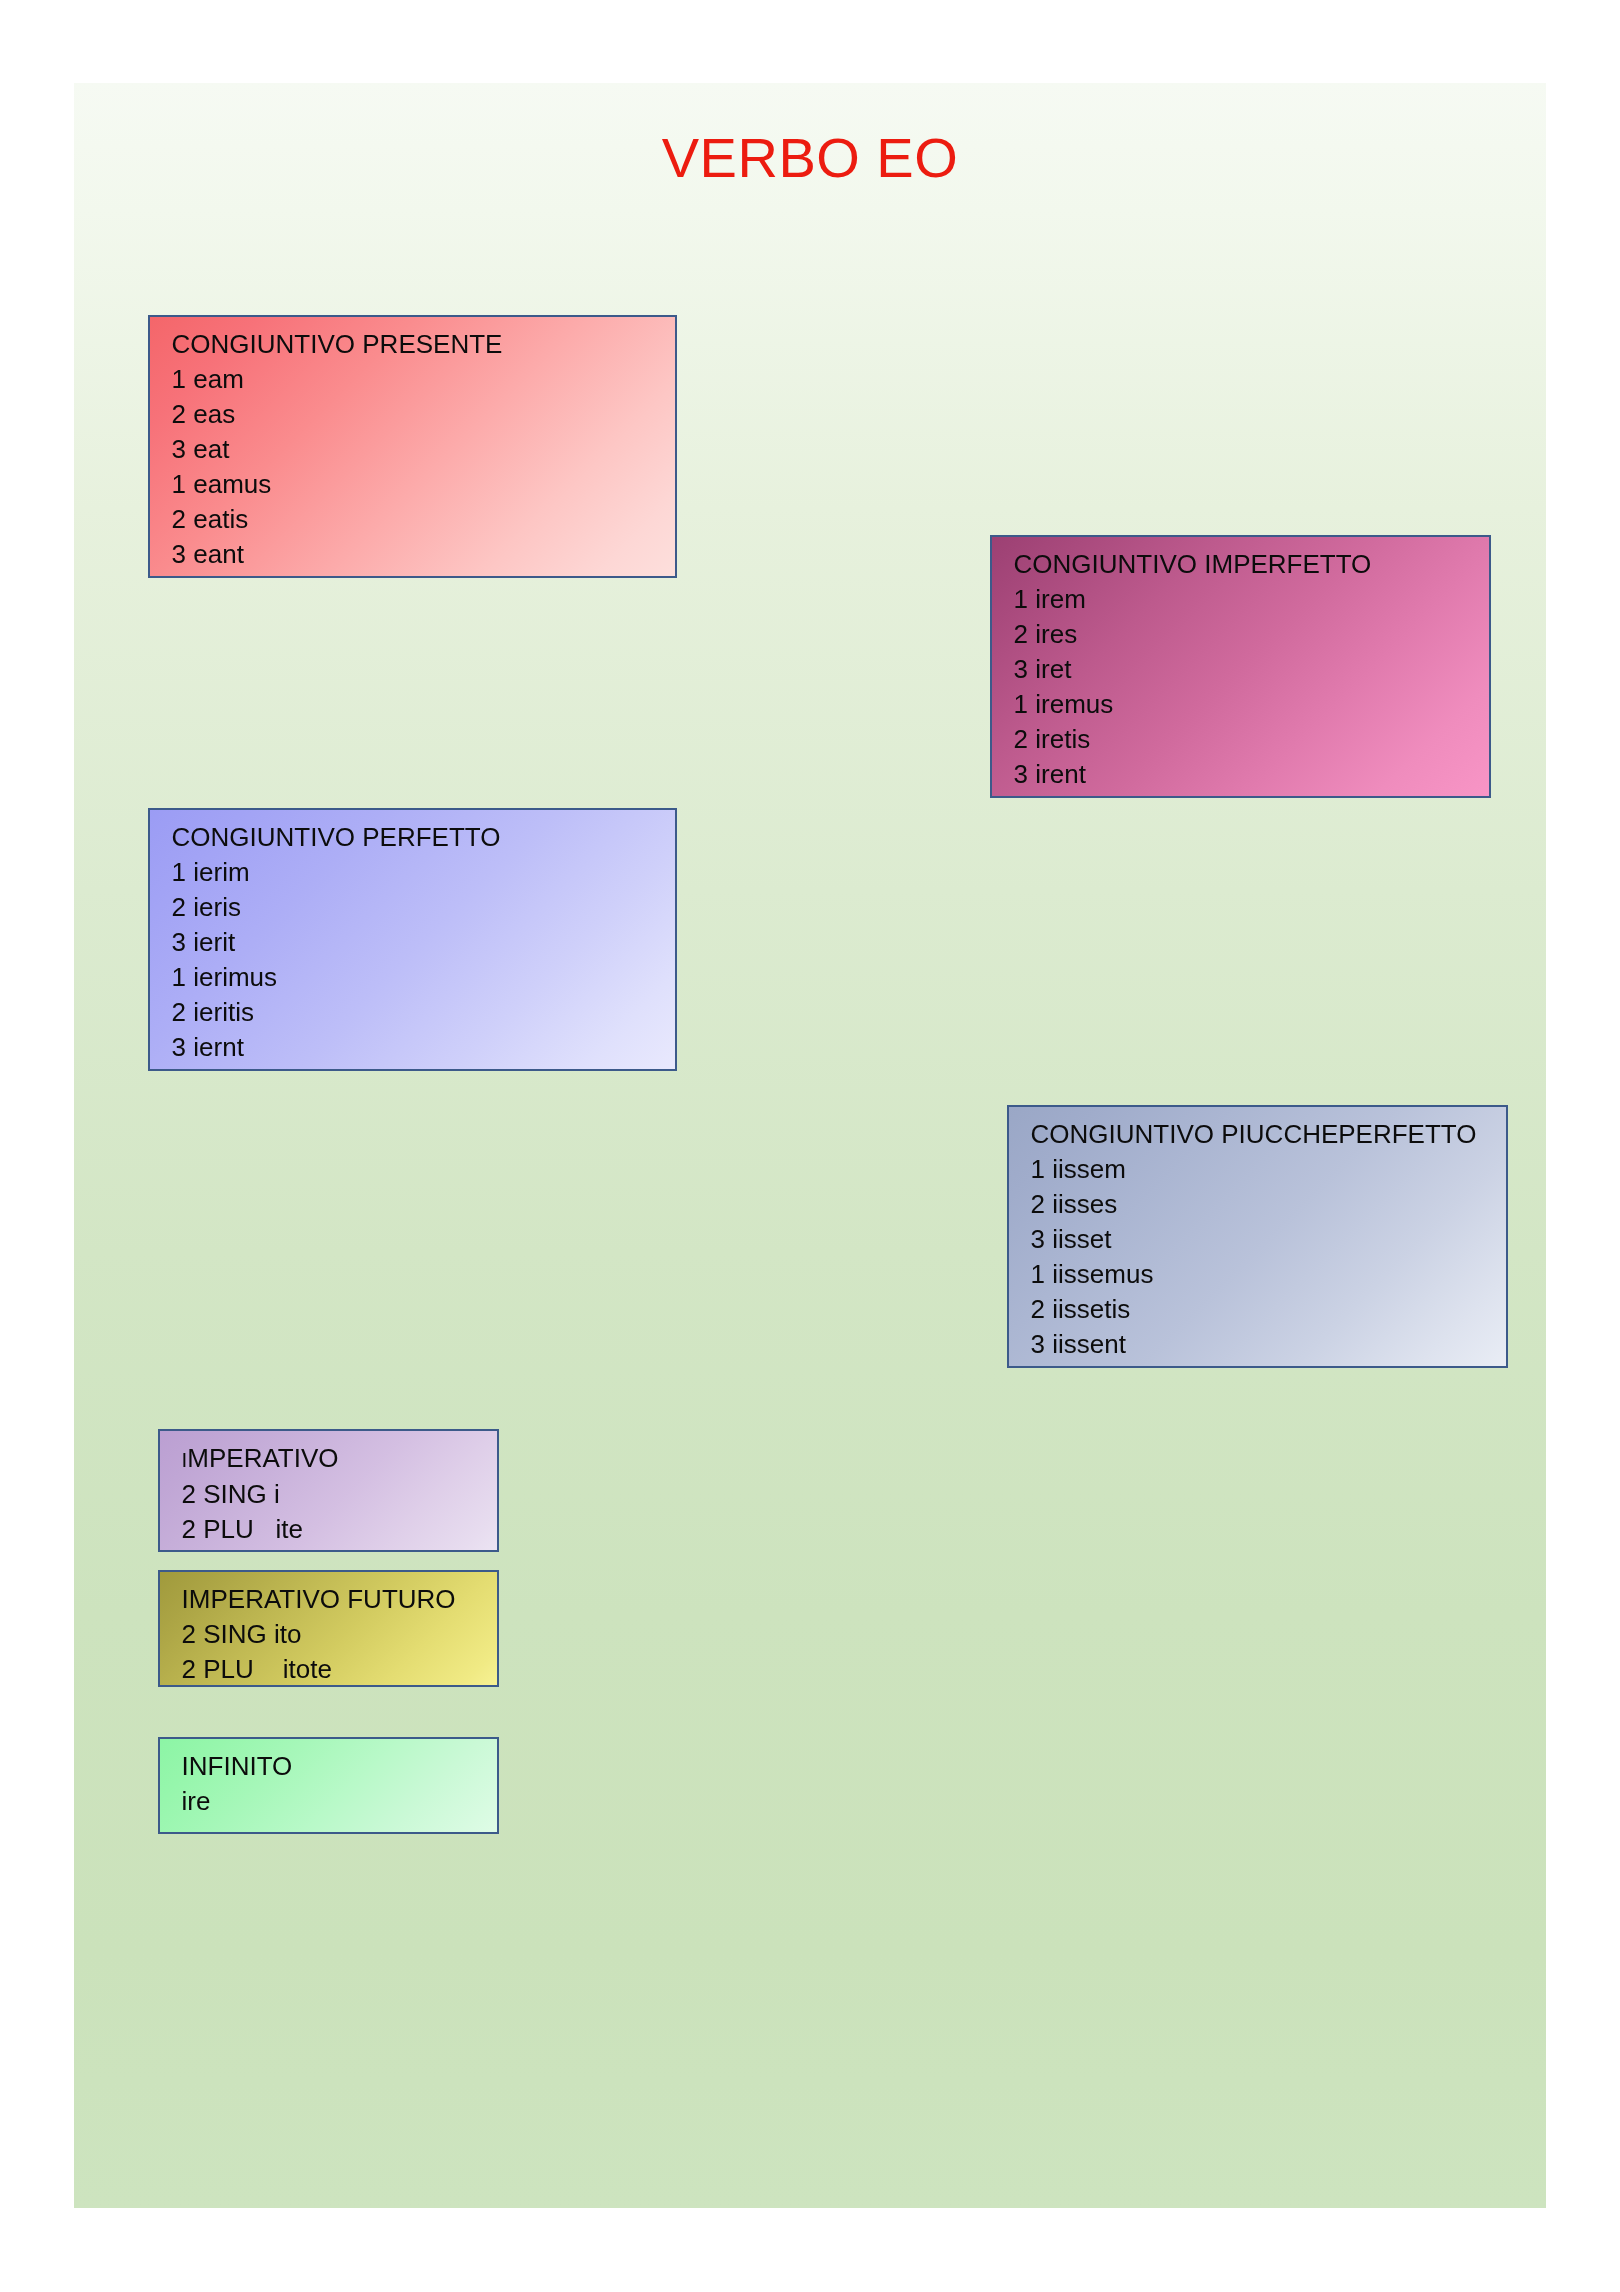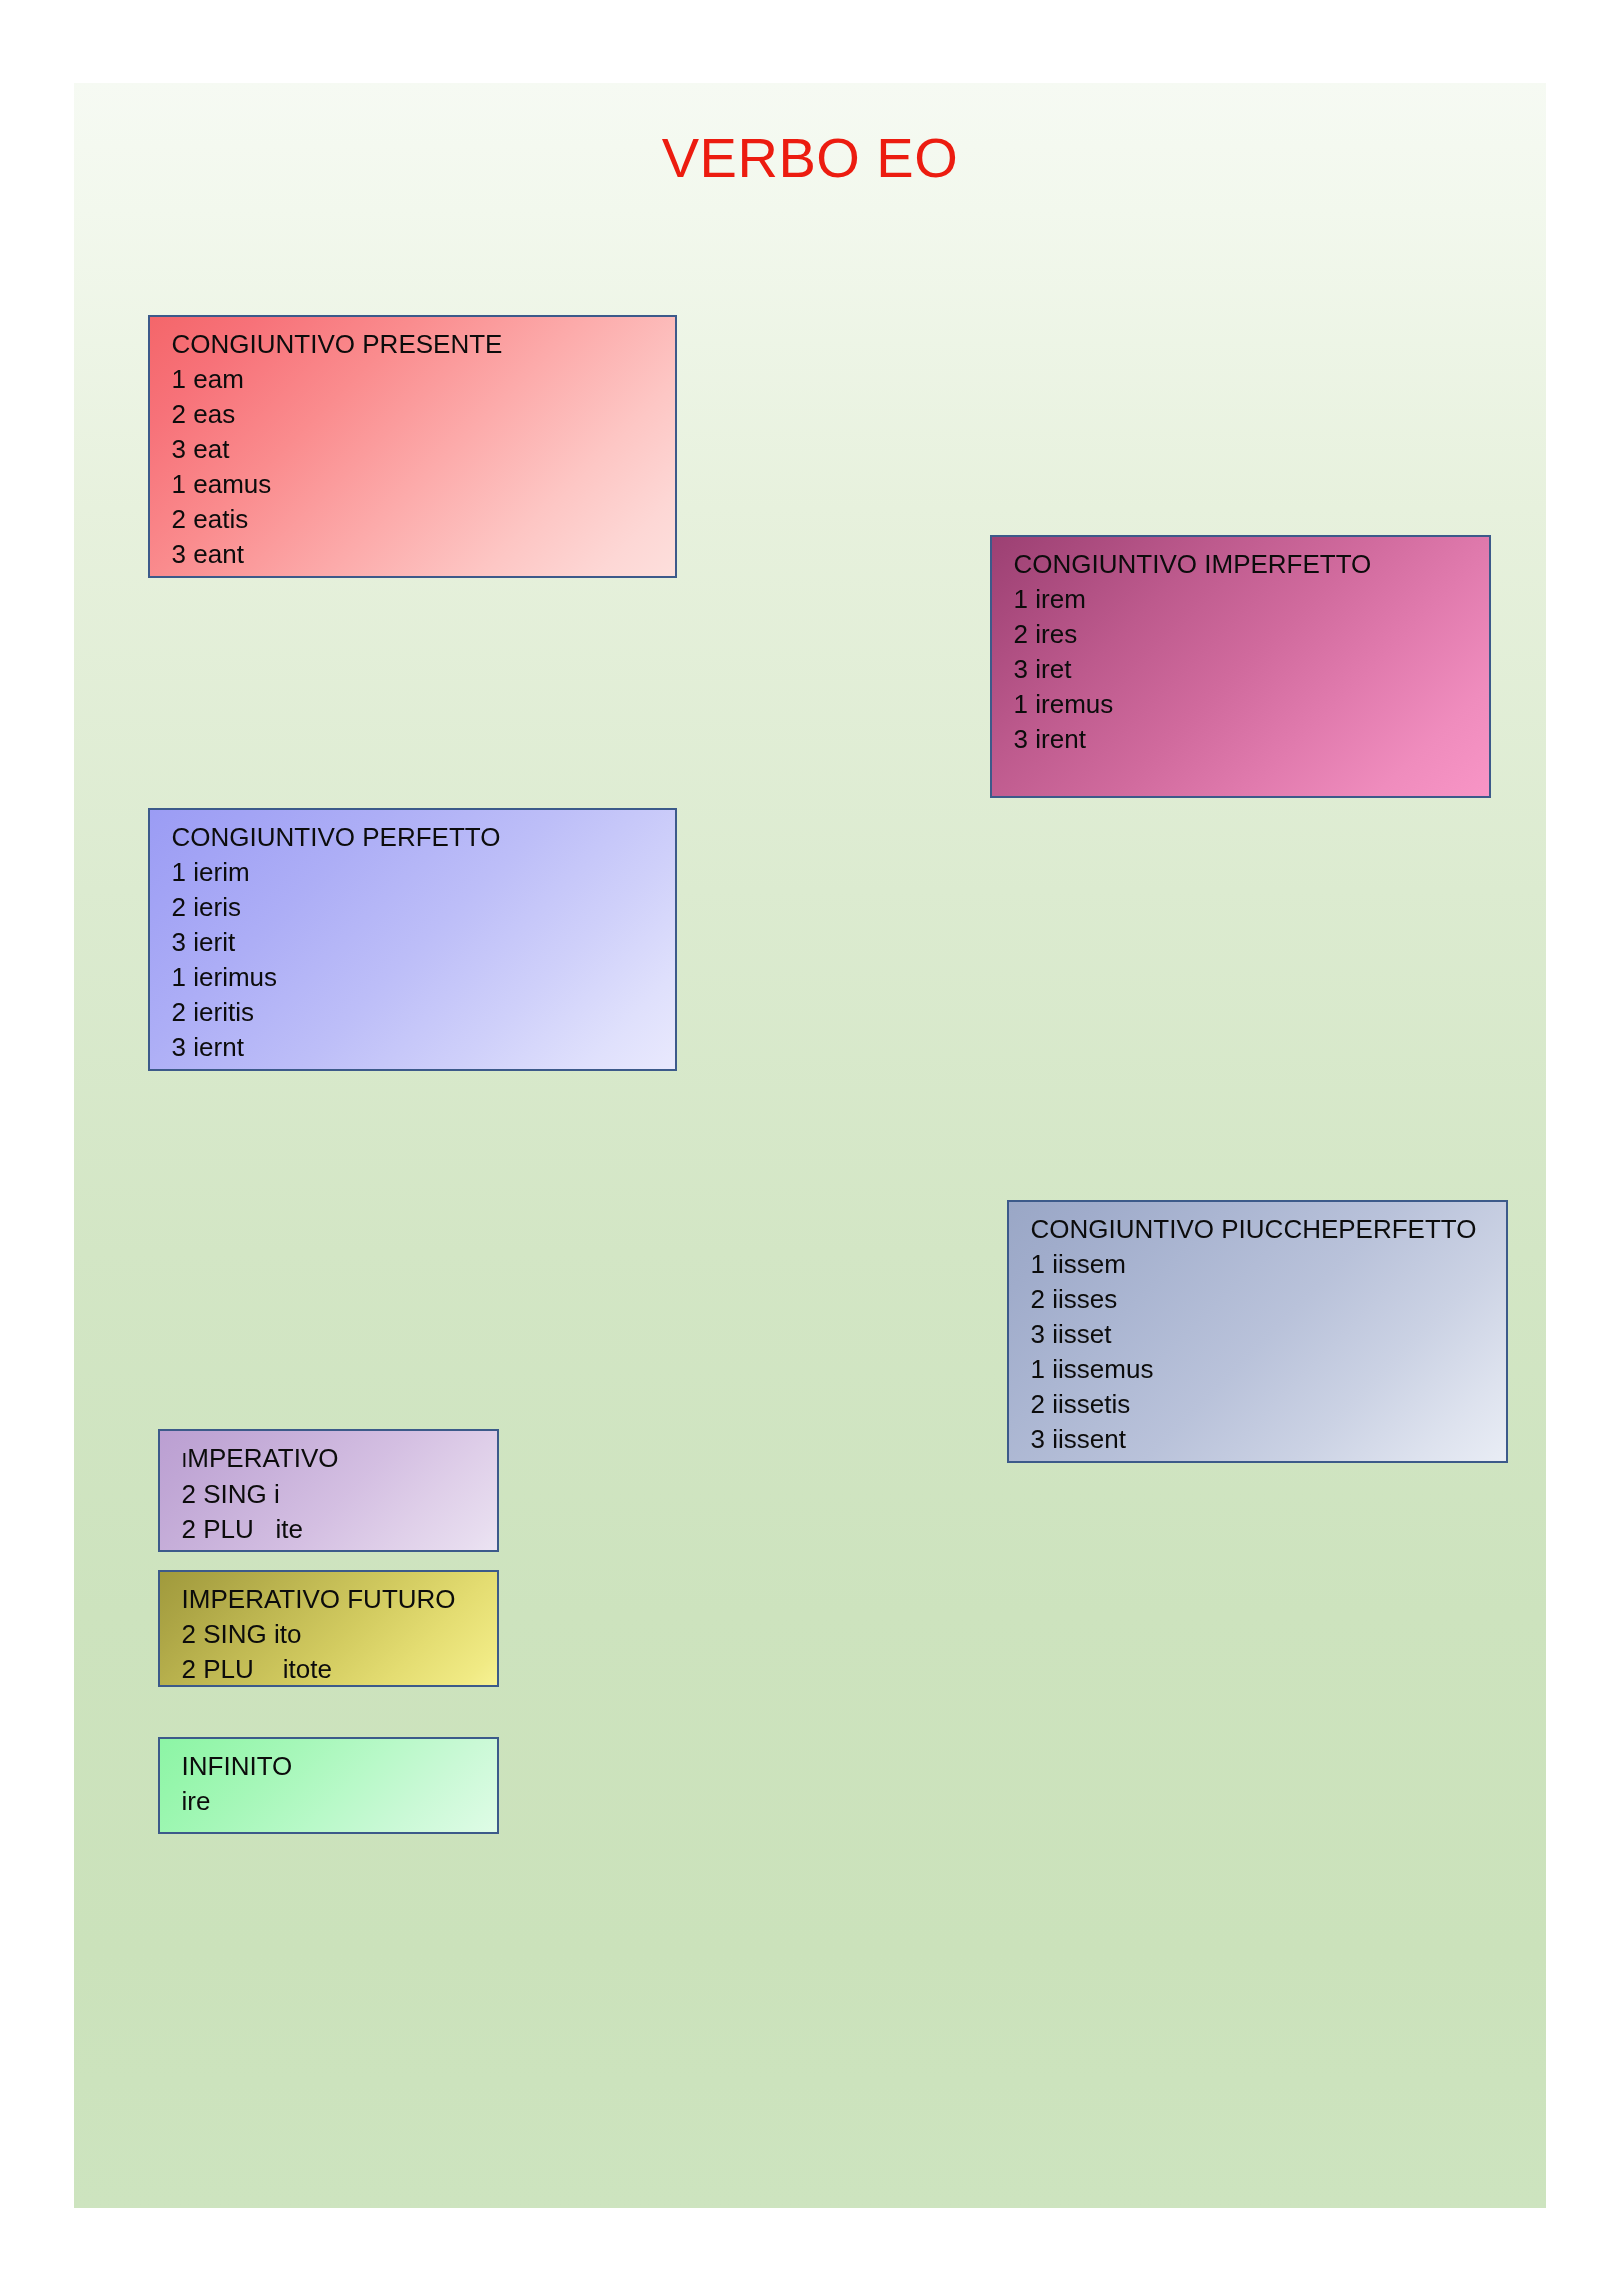--- a/index.html
+++ b/index.html
@@ -81,21 +81,21 @@
         #9c4073 0%, #a94a7d 12%, #bd5a8d 30%,
         #d06a9d 50%, #e17bae 68%, #ef8cbd 85%, #f895c6 100%);
   }
   #card-cong-perfetto {
     left: 74px;  top: 725px;  width: 529px; height: 263px;
     background: linear-gradient(135deg,
         #9b9cf4 0%, #a2a3f5 12%, #adaef6 30%,
         #bdbef8 52%, #cfd0fa 72%, #dfe0fc 88%, #e9e9fd 100%);
   }
   #card-cong-piuccheperfetto {
-    left: 933px; top: 1117px; width: 501px; height: 263px;
+    left: 933px; top: 1022px; width: 501px; height: 263px;
     background: linear-gradient(135deg,
         #9aa7c6 0%, #a0accb 12%, #abb6d2 30%,
         #b9c2da 52%, #cbd2e4 72%, #dde2ee 88%, #e9edf5 100%);
   }
   #card-imperativo {
     left: 84px;  top: 1323px; width: 341px; height: 123px;
     background: linear-gradient(135deg,
         #bb9fd2 0%, #c0a6d5 14%, #c9b2db 34%,
         #d4bfe2 55%, #dfcfe9 75%, #e7dcef 92%, #ece4f3 100%);
     margin-top: 23px;
@@ -135,20 +135,21 @@
     <span class="card-line">2 eatis</span>
     <span class="card-line">3 eant</span>
   </div>
 
   <div class="card" id="card-cong-imperfetto">
     <span class="card-title">CONGIUNTIVO IMPERFETTO</span>
     <span class="card-line">1 irem</span>
     <span class="card-line">2 ires</span>
     <span class="card-line">3 iret</span>
     <span class="card-line">1 iremus</span>
+    <span class="card-line">2 iretis</span>
     <span class="card-line">3 irent</span>
   </div>
 
   <div class="card" id="card-cong-perfetto">
     <span class="card-title">CONGIUNTIVO PERFETTO</span>
     <span class="card-line">1 ierim</span>
     <span class="card-line">2 ieris</span>
     <span class="card-line">3 ierit</span>
     <span class="card-line">1 ierimus</span>
     <span class="card-line">2 ieritis</span>

